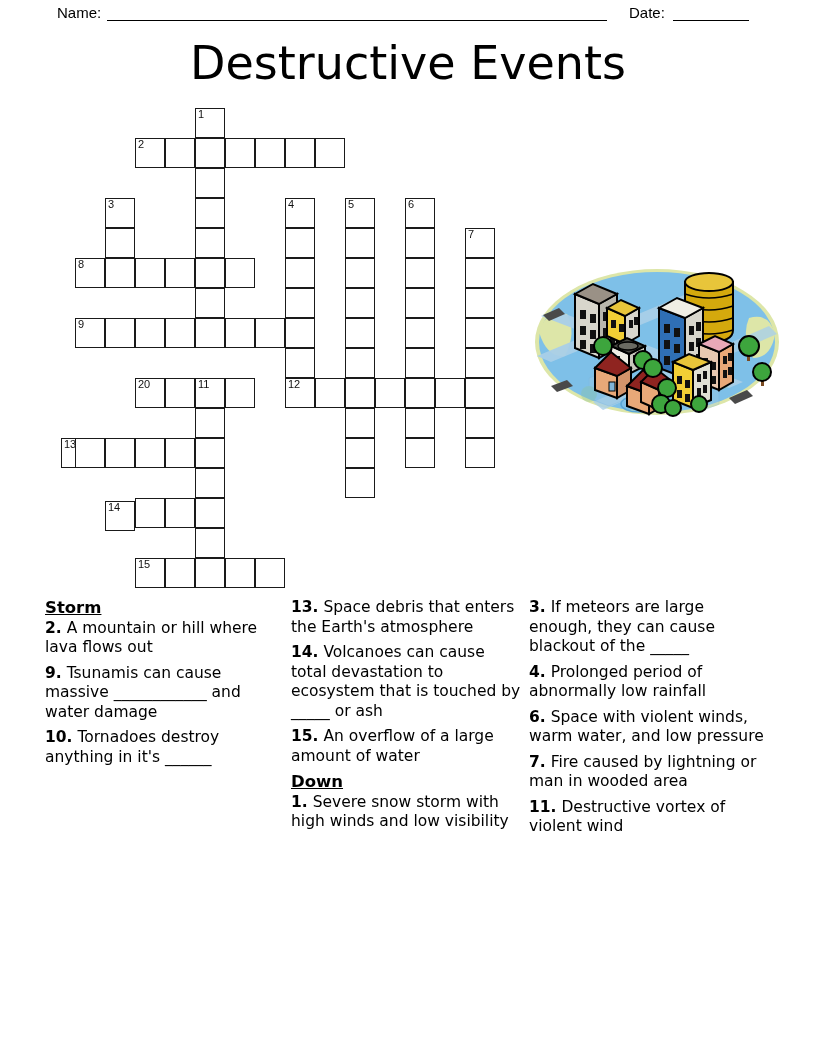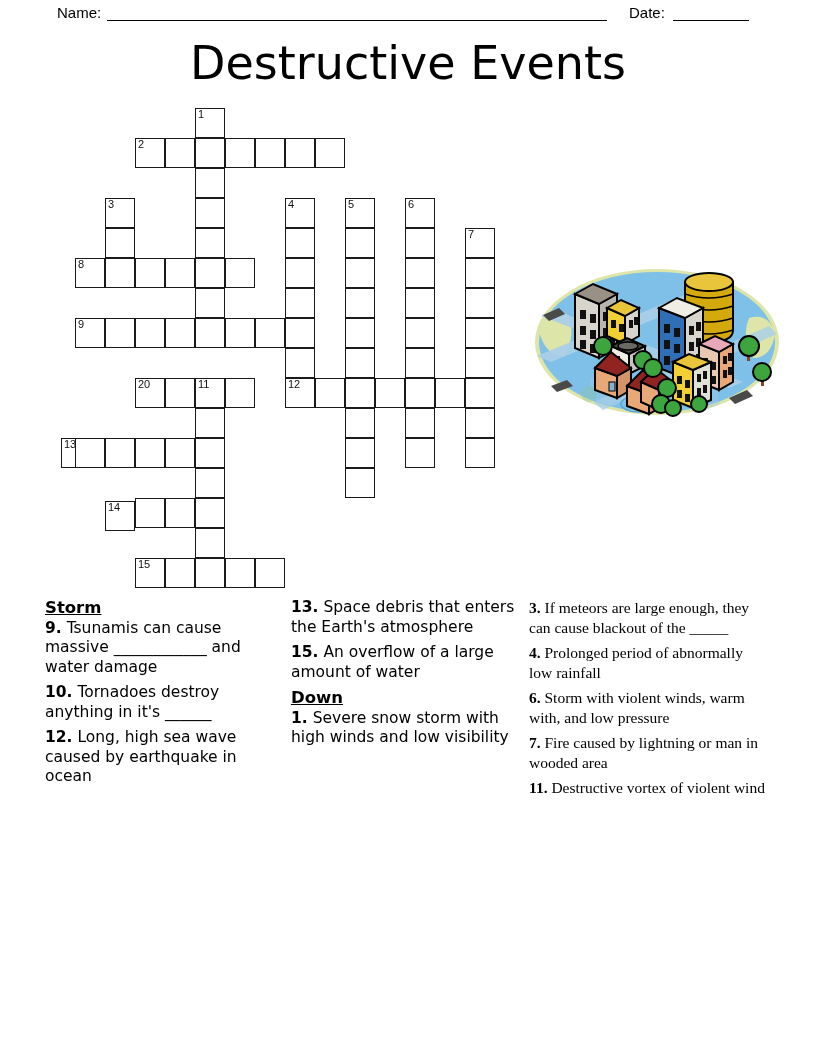--- a/index.html
+++ b/index.html
@@ -69,21 +69,21 @@
   .clue-col{
     position:absolute;
     top:598px;
     font-family:"DejaVu Sans", sans-serif;
     font-size:15.5px;
     line-height:19.5px;
     color:#000;
   }
   #clue-col-1{ left:45px;  width:242px; }
   #clue-col-2{ left:291px; width:234px; }
-  #clue-col-3{ left:529px; width:240px;font-family:Liberation Serif, serif; }
+  #clue-col-3{ left:529px; width:240px; }
 
   .section-head{
     font-weight:700;
     text-decoration:underline;
     font-size:16.5px;
     margin:0 0 1px 0;
     display:block;
   }
   .clue{
     margin:0 0 6px 0;
@@ -392,31 +392,32 @@
     <g>
       <rect x="228" y="126" width="3" height="8" fill="#7a4a20"></rect>
       <circle cx="229" cy="120" r="9" fill="#3da53d" stroke="#000" stroke-width="2"></circle>
     </g>
   </g>
 </svg>
 </div>
 
 <div class="clue-col" id="clue-col-1">
   <span class="section-head">Storm</span>
+  <span class="clue"><span class="cnum-lbl">2.</span> <span>A mountain or hill where lava flows out</span></span>
   <span class="clue"><span class="cnum-lbl">9.</span> <span>Tsunamis can cause massive ____________ and water damage</span></span>
   <span class="clue"><span class="cnum-lbl">10.</span> <span>Tornadoes destroy anything in it's ______</span></span>
-  <span class="clue"><span class="cnum-lbl">12.</span> <span>Long, high sea wave caused by earthquake in ocean</span></span>
 </div>
 
 <div class="clue-col" id="clue-col-2">
   <span class="clue"><span class="cnum-lbl">13.</span> <span>Space debris that enters the Earth's atmosphere</span></span>
+  <span class="clue"><span class="cnum-lbl">14.</span> <span>Volcanoes can cause total devastation to ecosystem that is touched by _____ or ash</span></span>
   <span class="clue"><span class="cnum-lbl">15.</span> <span>An overflow of a large amount of water</span></span>
   <span class="section-head">Down</span>
   <span class="clue"><span class="cnum-lbl">1.</span> <span>Severe snow storm with high winds and low visibility</span></span>
 </div>
 
 <div class="clue-col" id="clue-col-3">
   <span class="clue"><span class="cnum-lbl">3.</span> <span>If meteors are large enough, they can cause blackout of the _____</span></span>
   <span class="clue"><span class="cnum-lbl">4.</span> <span>Prolonged period of abnormally low rainfall</span></span>
-  <span class="clue"><span class="cnum-lbl">6.</span> <span>Storm with violent winds, warm with, and low pressure</span></span>
+  <span class="clue"><span class="cnum-lbl">6.</span> <span>Space with violent winds, warm water, and low pressure</span></span>
   <span class="clue"><span class="cnum-lbl">7.</span> <span>Fire caused by lightning or man in wooded area</span></span>
   <span class="clue"><span class="cnum-lbl">11.</span> <span>Destructive vortex of violent wind</span></span>
 </div>
 
 </body></html>

